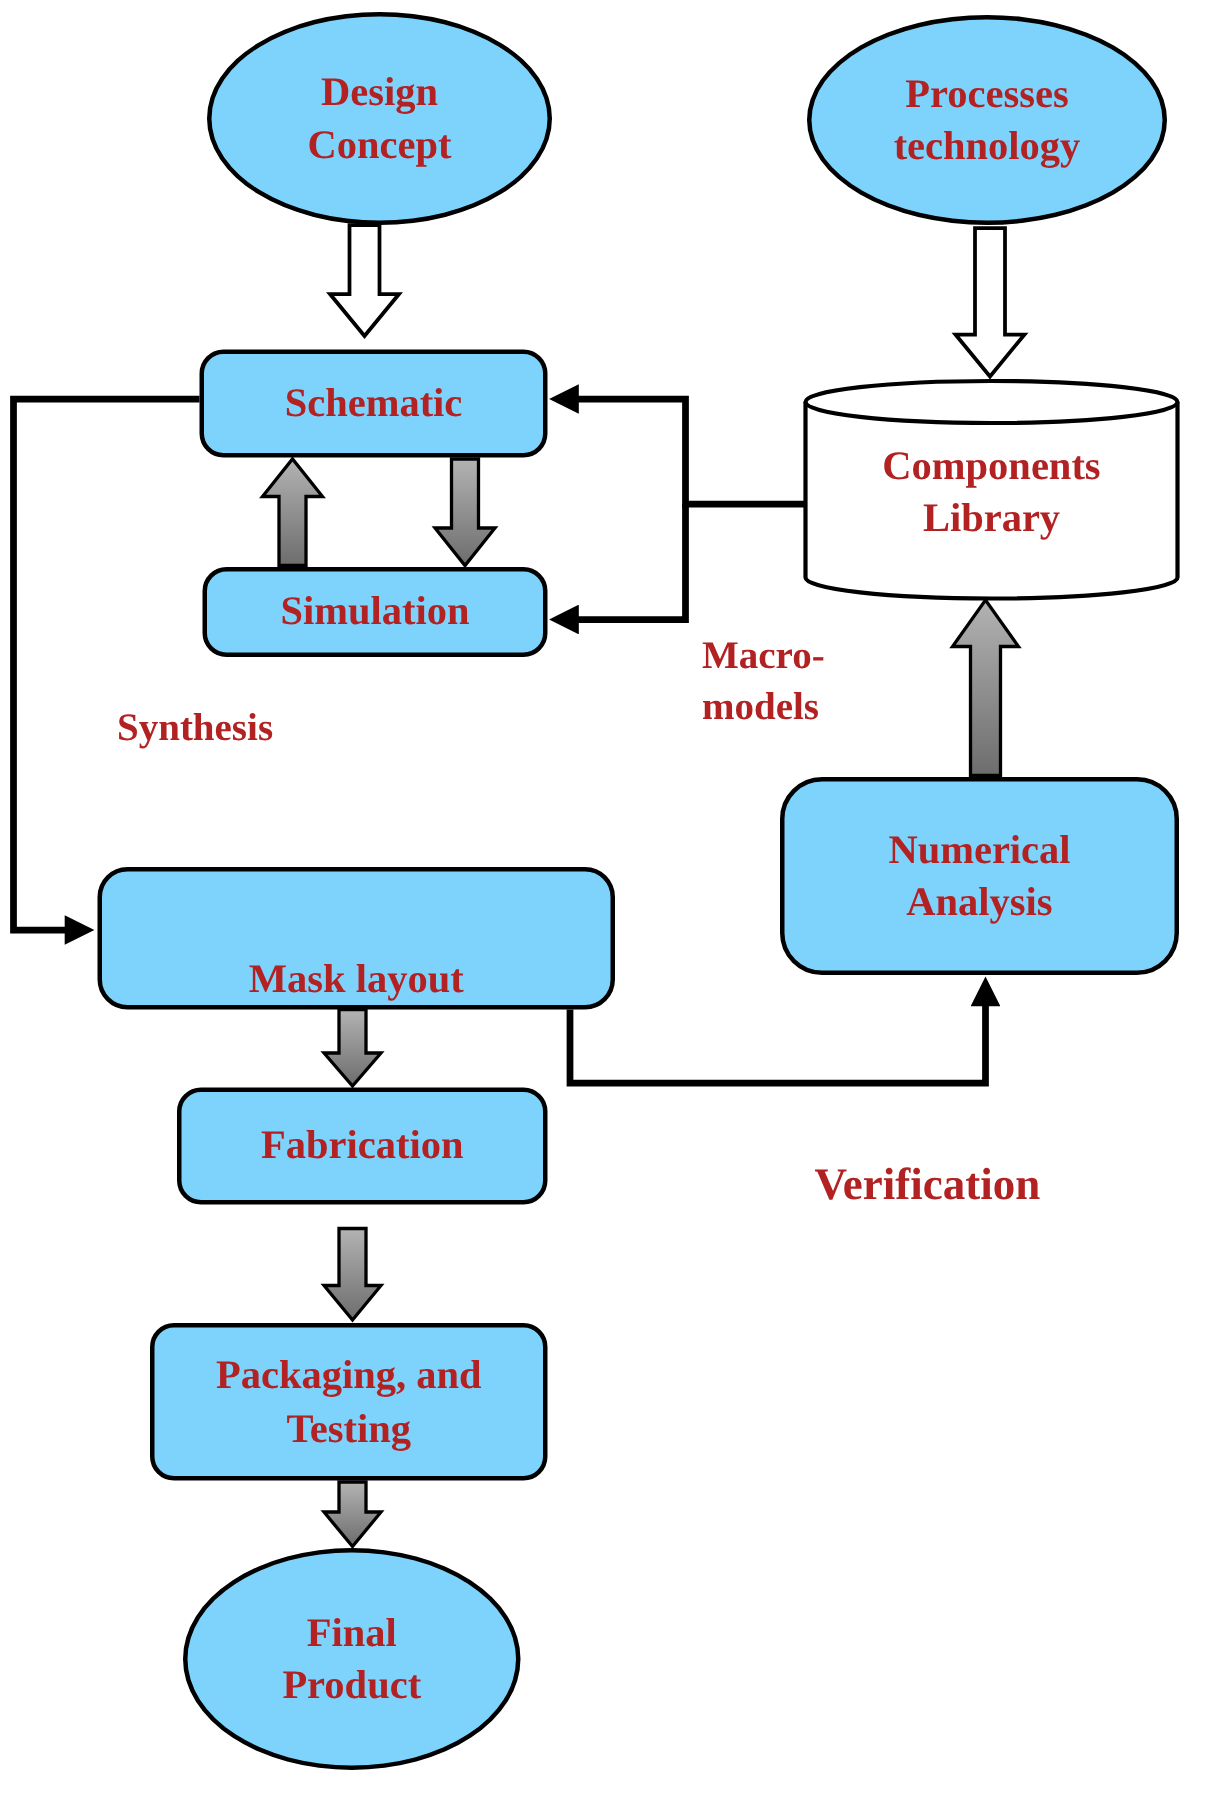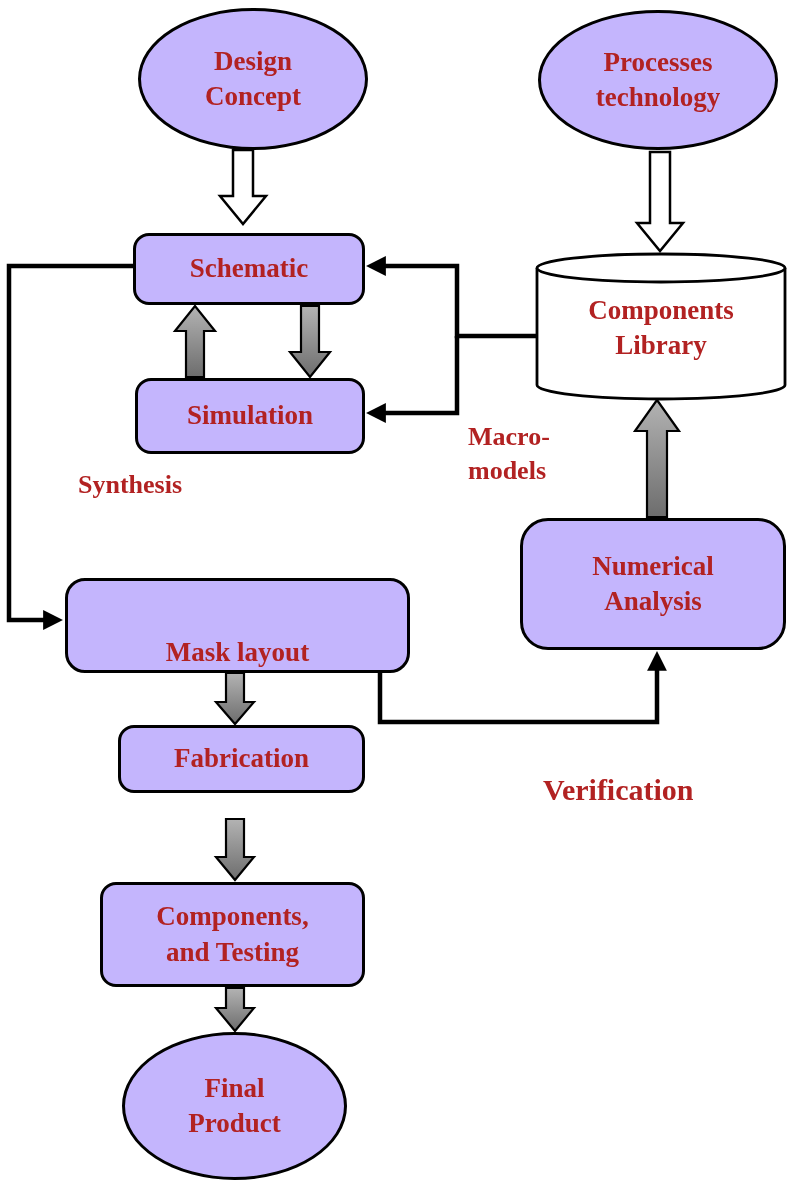--- a/index.html
+++ b/index.html
@@ -4,21 +4,21 @@
 <style>
   html,body{margin:0;padding:0;background:#fff;}
   .canvas{
     position:relative;width:804px;height:1195px;background:#fff;
     font-family:"Liberation Serif", serif;overflow:hidden;
   }
   svg.layer{position:absolute;left:0;top:0;}
   .node{
     position:absolute;display:flex;align-items:center;justify-content:center;
     text-align:center;color:#b22222;font-weight:bold;font-size:27px;line-height:1.3;
-    box-sizing:border-box;background:#c4b5fd;
+    box-sizing:border-box;background:#7dd3fc;
   }
   .ellipse{border:3px solid #000;border-radius:50%;}
   .rbox{border:3px solid #000;border-radius:16px;}
   .plain{background:transparent;border:none;}
   .node .txt{display:block;}
   .lbl{position:absolute;color:#b22222;font-weight:bold;line-height:1.3;}
   
   .w120{max-width:120px;} .w140{max-width:140px;} .w150{max-width:150px;}
   .w170{max-width:170px;} .w200{max-width:200px;}
 </style>
@@ -72,42 +72,42 @@
   </div>
 
   <div class="node rbox" style="left:133px;top:233px;width:232px;height:72px;">
     <span class="txt">Schematic</span>
   </div>
 
   <div class="node ellipse" style="left:538px;top:10px;width:240px;height:140px;">
     <span class="txt w150">Processes technology</span>
   </div>
 
-  <div class="node rbox" style="left:135px;top:378px;width:230px;height:76px;">
+  <div class="node rbox" style="left:135px;top:378px;width:230px;height:60px;">
     <span class="txt">Simulation</span>
   </div>
 
   <div class="node plain" style="left:537px;top:272px;width:248px;height:112px;">
     <span class="txt w170">Components Library</span>
   </div>
 
   <div class="node rbox" style="left:520px;top:518px;width:266px;height:132px;border-radius:28px;">
     <span class="txt w150">Numerical Analysis</span>
   </div>
 
   <div class="node rbox" style="left:65px;top:578px;width:345px;height:95px;border-radius:20px;align-items:flex-end;">
     <span class="txt">Mask layout</span>
   </div>
 
-  <div class="node rbox" style="left:118px;top:725px;width:247px;height:68px;">
+  <div class="node rbox" style="left:118px;top:725px;width:247px;height:78px;">
     <span class="txt">Fabrication</span>
   </div>
 
   <div class="node rbox" style="left:100px;top:882px;width:265px;height:105px;">
-    <span class="txt w200">Components, and Testing</span>
+    <span class="txt w200">Packaging, and Testing</span>
   </div>
 
   <div class="node ellipse" style="left:122px;top:1032px;width:225px;height:148px;">
     <span class="txt w120">Final Product</span>
   </div>
 
   <div class="lbl" style="left:78px;top:468px;font-size:26px;font-family:Liberation Serif, serif;">Synthesis</div>
 
   <div class="lbl" style="left:468px;top:420px;width:112px;font-size:26px;overflow-wrap:break-word;">Macro-models</div>
 

